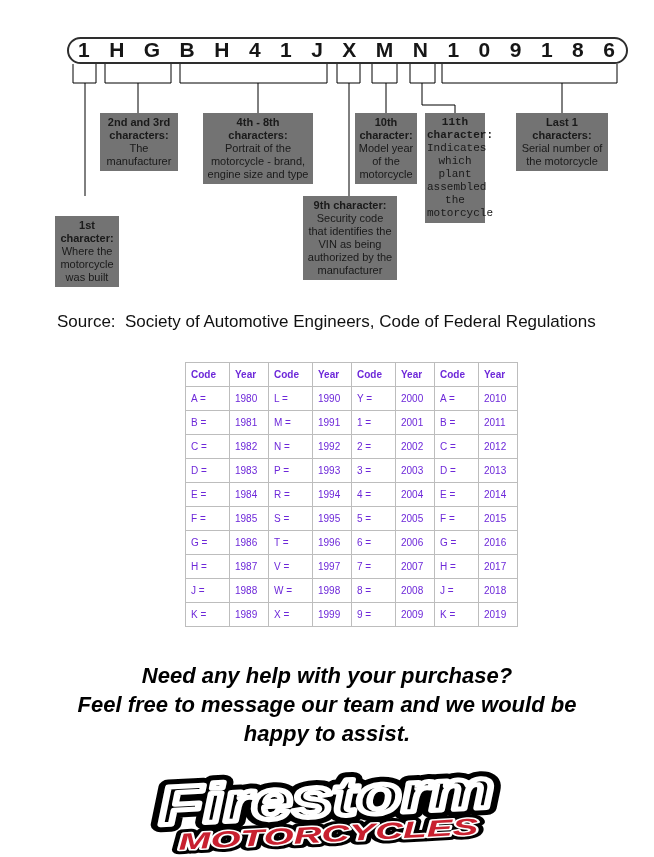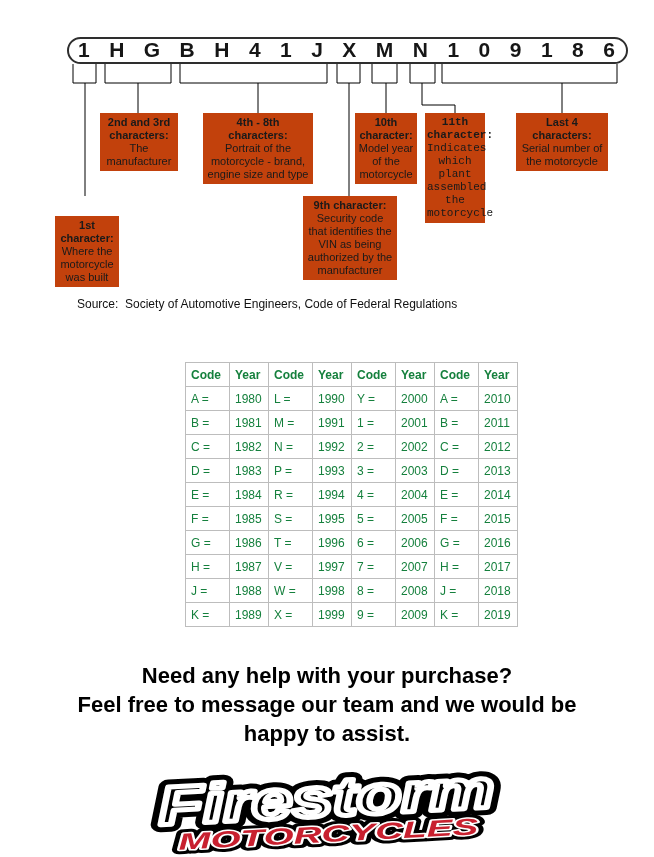--- a/index.html
+++ b/index.html
@@ -12,44 +12,44 @@
     position:absolute;left:67px;top:37px;width:561px;height:27px;z-index:2;
     border:2px solid #2e2e2e;border-radius:14px;background:#fff;
     display:flex;align-items:center;justify-content:space-between;
     padding:0 11px 0 9px;box-sizing:border-box;
   }
   .vin-char{
     font-size:21px;font-weight:bold;color:#161616;line-height:1;
     transform:translateY(-1px);
   }
   .callout{
-    position:absolute;z-index:2;background:#c2410c;
+    position:absolute;z-index:2;background:#737373;
     font-size:11px;line-height:13px;text-align:center;
     padding:3px 2px;box-sizing:border-box;
   }
   .co-title{display:block;font-weight:bold;white-space:pre-line;}
   .co-body{display:block;white-space:pre-line;}
   .source-note{
-    position:absolute;left:57px;top:297px;font-size:12px;color:#111;
-    white-space:pre;z-index:2;margin-left:20px;
+    position:absolute;left:57px;top:312px;font-size:17px;color:#111;
+    white-space:pre;z-index:2;
   }
   .year-table{
     position:absolute;left:185px;top:362px;border-collapse:collapse;z-index:2;
-    font-size:12px;color:#15803d;
+    font-size:10px;color:#6d28d9;
   }
   .year-table th,.year-table td{
     border:1px solid #bdbdbd;padding:2px 5px;height:19px;
     text-align:left;font-weight:normal;white-space:nowrap;box-sizing:content-box;
   }
   .year-table th{font-weight:bold;}
   .year-table .col-code{width:33px;}
   .year-table .col-year{width:28px;}
   .help-text{
     position:absolute;left:0;top:661px;width:654px;text-align:center;z-index:2;
-    font-size:22px;font-weight:bold;line-height:29px;color:#000;
+    font-size:22px;font-weight:bold;line-height:29px;color:#000;font-style:italic;
   }
   .logo-wrap{
     position:absolute;left:50%;top:766px;width:380px;height:90px;z-index:2;
     transform:translateX(-50%) rotate(-3deg);
   }
   .logo-wrap svg{display:block;}
 </style>
 </head>
 <body>
 
@@ -141,21 +141,21 @@
     <span class="co-title">11th
 character:</span>
     <span class="co-body">Indicates
 which plant
 assembled
 the
 motorcycle</span>
   </div>
 
   <div class="callout" style="left:516px;top:113px;width:92px;">
-    <span class="co-title">Last 4
+    <span class="co-title">Last 1
 characters:</span>
     <span class="co-body">Serial number of
 the motorcycle</span>
   </div>
 
   <div class="source-note">Source:  Society of Automotive Engineers, Code of Federal Regulations</div>
 
   <table class="year-table">
     <thead>
         <tr>

